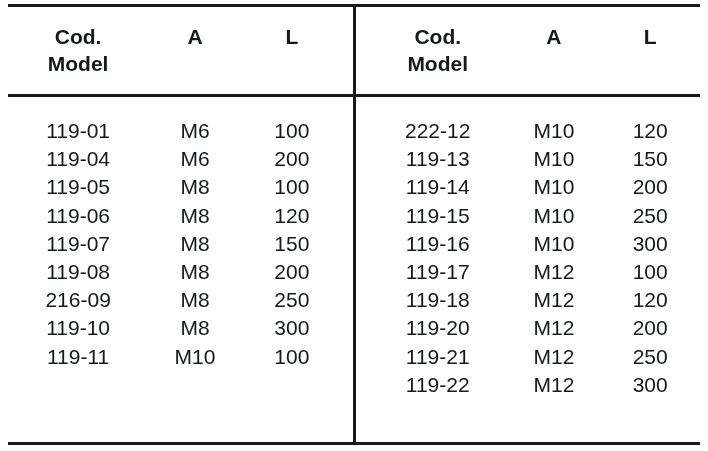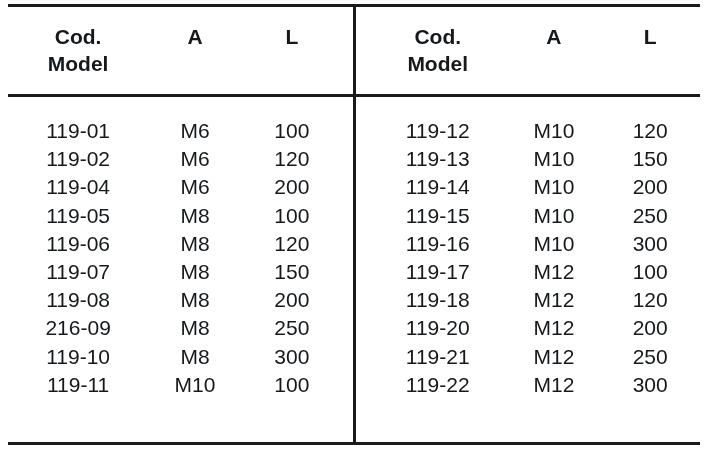--- a/index.html
+++ b/index.html
@@ -166,25 +166,20 @@
             <td></td>
           </tr>
         </thead>
         <tbody id="left-body">
             <tr>
               <td>119-01</td>
               <td>M6</td>
               <td>100</td>
             </tr>
             <tr>
-              <td>119-02</td>
-              <td>M6</td>
-              <td>120</td>
-            </tr>
-            <tr>
               <td>119-04</td>
               <td>M6</td>
               <td>200</td>
             </tr>
             <tr>
               <td>119-05</td>
               <td>M8</td>
               <td>100</td>
             </tr>
             <tr>
@@ -251,21 +246,21 @@
             </th>
           </tr>
           <tr class="head-spacer">
             <td></td>
             <td></td>
             <td></td>
           </tr>
         </thead>
         <tbody id="right-body">
             <tr>
-              <td>119-12</td>
+              <td>222-12</td>
               <td>M10</td>
               <td>120</td>
             </tr>
             <tr>
               <td>119-13</td>
               <td>M10</td>
               <td>150</td>
             </tr>
             <tr>
               <td>119-14</td>

